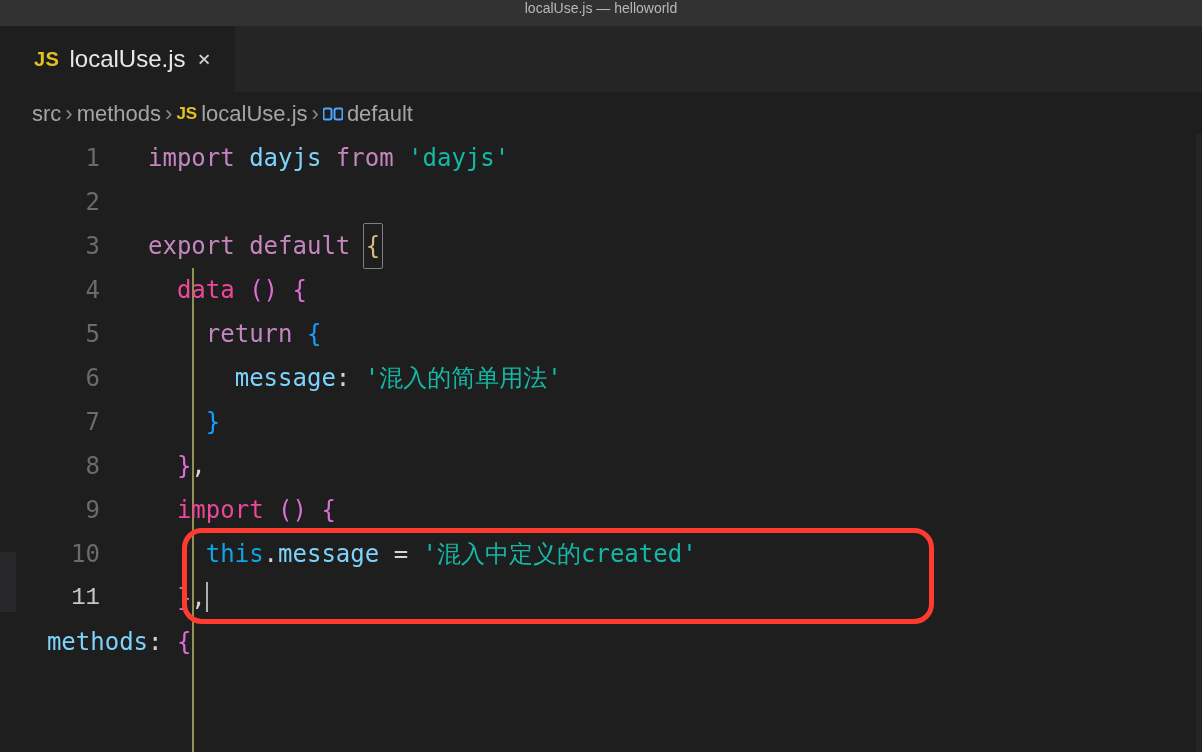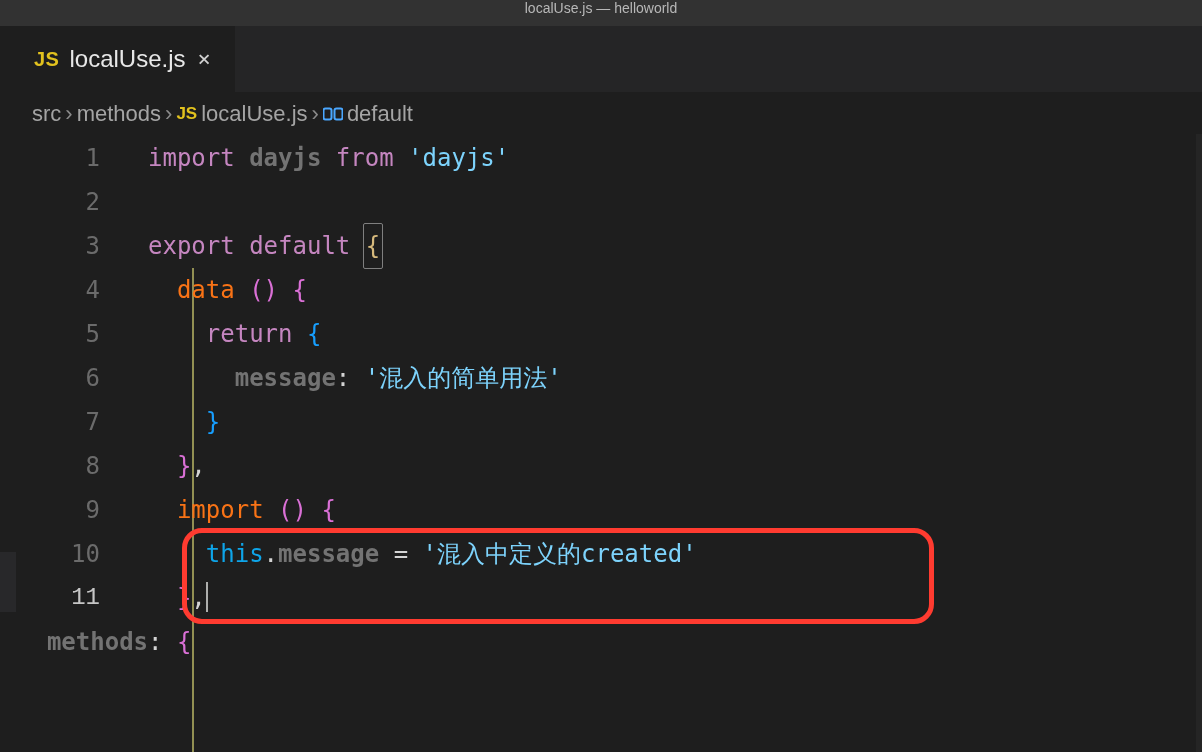--- a/index.html
+++ b/index.html
@@ -138,25 +138,25 @@
   .guide {
     position: absolute;
     width: 2px;
     background: #b9b766;
     opacity: 0.75;
     z-index: 0;
   }
 
   
   .tk-key   { color: #c586c0; }  
-  .tk-ident { color: #737373; font-weight: bold; }  
+  .tk-ident { color: #7dd3fc; }  
   .tk-this  { color: #0ea5e9; }
-  .tk-str   { color: #7dd3fc; }
+  .tk-str   { color: #14b8a6; }
   .tk-punc  { color: #d4d4d4; }
-  .tk-func  { color: #f97316; }
+  .tk-func  { color: #ec4899; }
   .tk-bracey{ color: #d7ba7d; }  
   .tk-bracep{ color: #da70d6; }  
   .tk-braceb{ color: #179fff; }
 
   .cursor {
     display: inline-block;
     width: 0;
     border-left: 2px solid #aeafad;
     height: 30px;
     vertical-align: middle;

